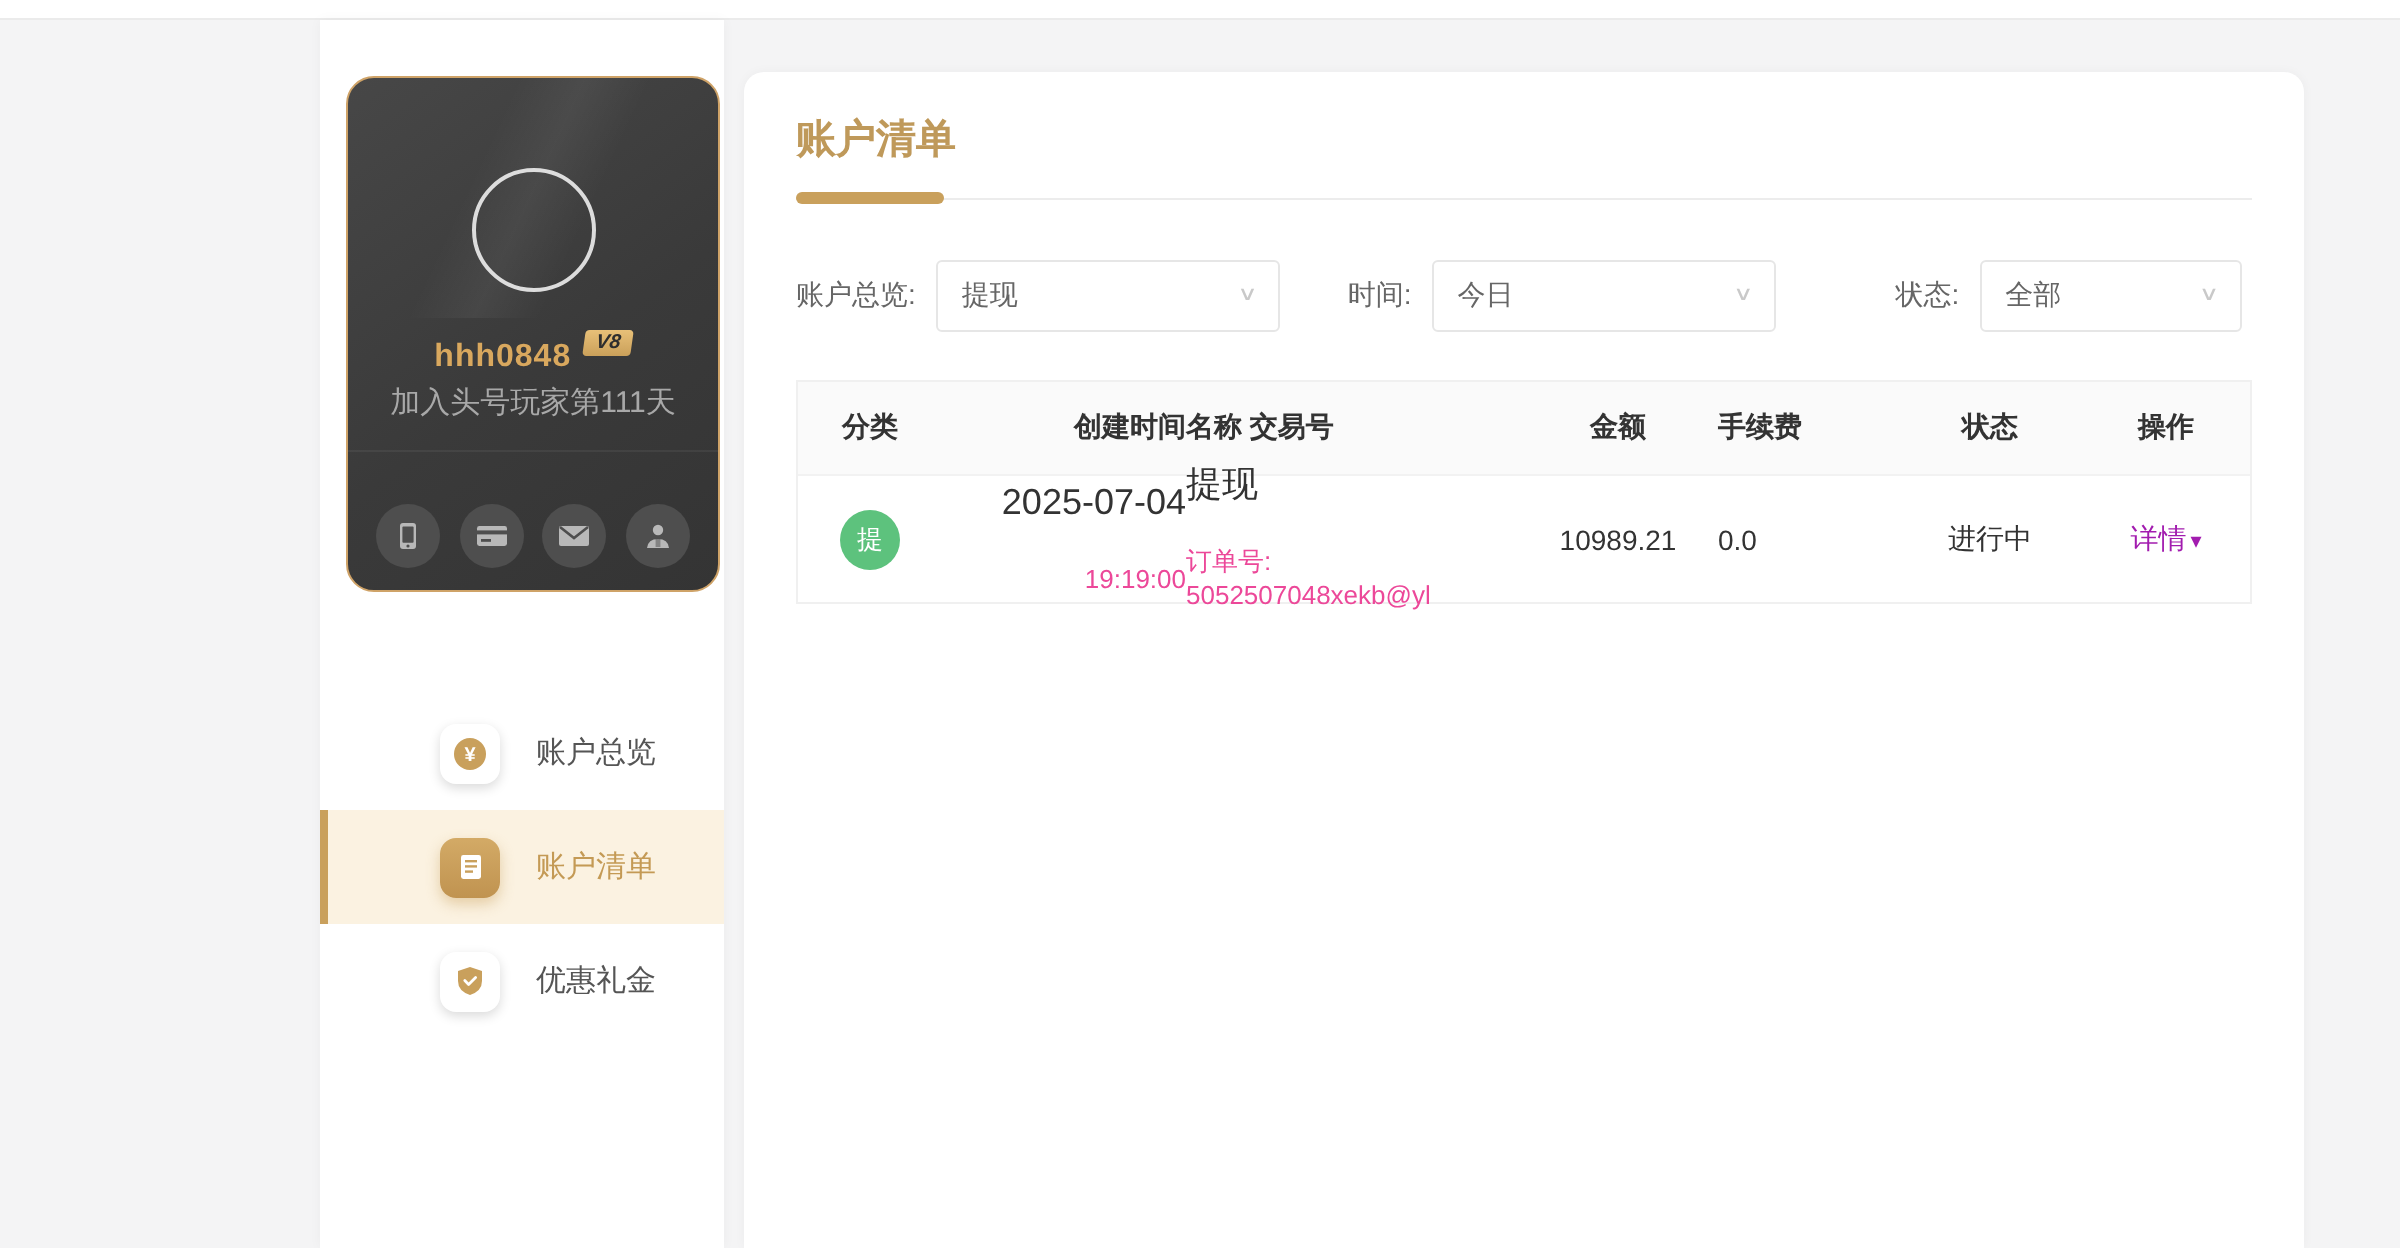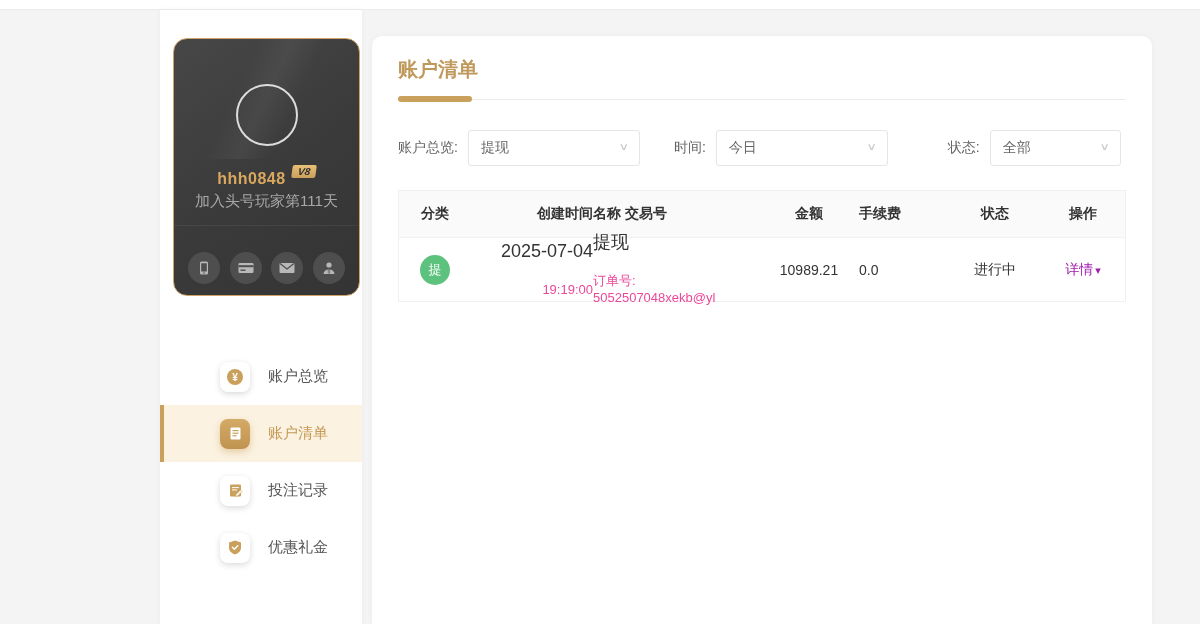--- a/index.html
+++ b/index.html
@@ -192,31 +192,20 @@
         <svg width="17" height="17" viewBox="0 0 17 17">
             <rect x="3.5" y="2.5" width="10" height="12" rx="1.2" fill="#ffffff"></rect>
             <rect x="5.5" y="5" width="6" height="1.2" fill="#c9a05c"></rect>
             <rect x="5.5" y="7.6" width="6" height="1.2" fill="#c9a05c"></rect>
             <rect x="5.5" y="10.2" width="4" height="1.2" fill="#c9a05c"></rect>
           </svg>
       </span>
       <span class="nav-label">账户清单</span>
     </div>
 
-    <div class="nav-item">
-      <span class="nav-icon">
-        <svg width="17" height="17" viewBox="0 0 17 17">
-            <rect x="3" y="2.5" width="11" height="12" rx="1.2" fill="#c9a05c"></rect>
-            <rect x="5" y="5" width="7" height="1.1" fill="#ffffff" opacity="0.9"></rect>
-            <rect x="5" y="7.4" width="5" height="1.1" fill="#ffffff" opacity="0.9"></rect>
-            <path d="M9 12.5 L13.5 8 L15 9.5 L10.5 14 L8.8 14.2 Z" fill="#ffffff" stroke="#c9a05c" stroke-width="0.6"></path>
-          </svg>
-      </span>
-      <span class="nav-label">投注记录</span>
-    </div>
 
     <div class="nav-item">
       <span class="nav-icon">
         <svg width="16" height="17" viewBox="0 0 16 17">
             <path d="M8 1.5 L14 3.5 V8.5 Q14 13.5 8 15.5 Q2 13.5 2 8.5 V3.5 Z" fill="#c9a05c"></path>
             <path d="M5.4 8.3 L7.3 10.2 L10.8 6.7" fill="none" stroke="#ffffff" stroke-width="1.4" stroke-linecap="round" stroke-linejoin="round"></path>
           </svg>
       </span>
       <span class="nav-label">优惠礼金</span>
     </div>

